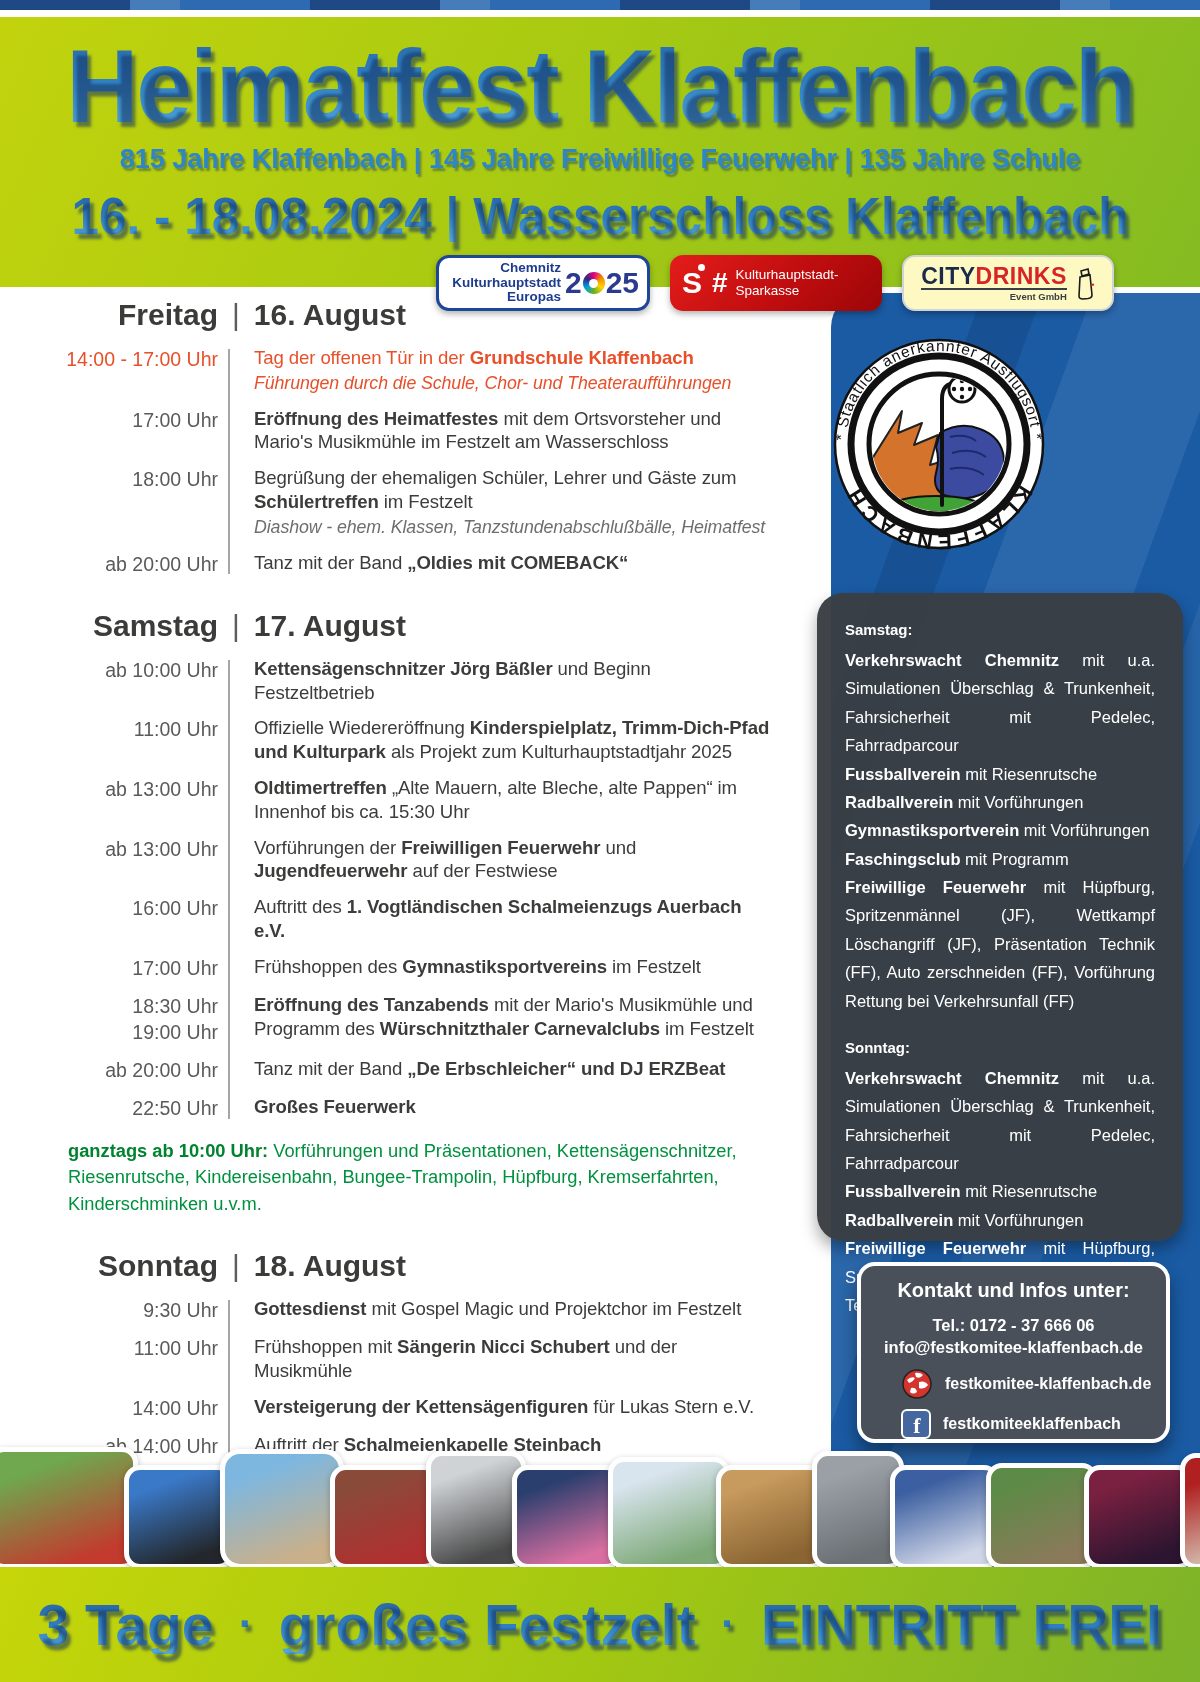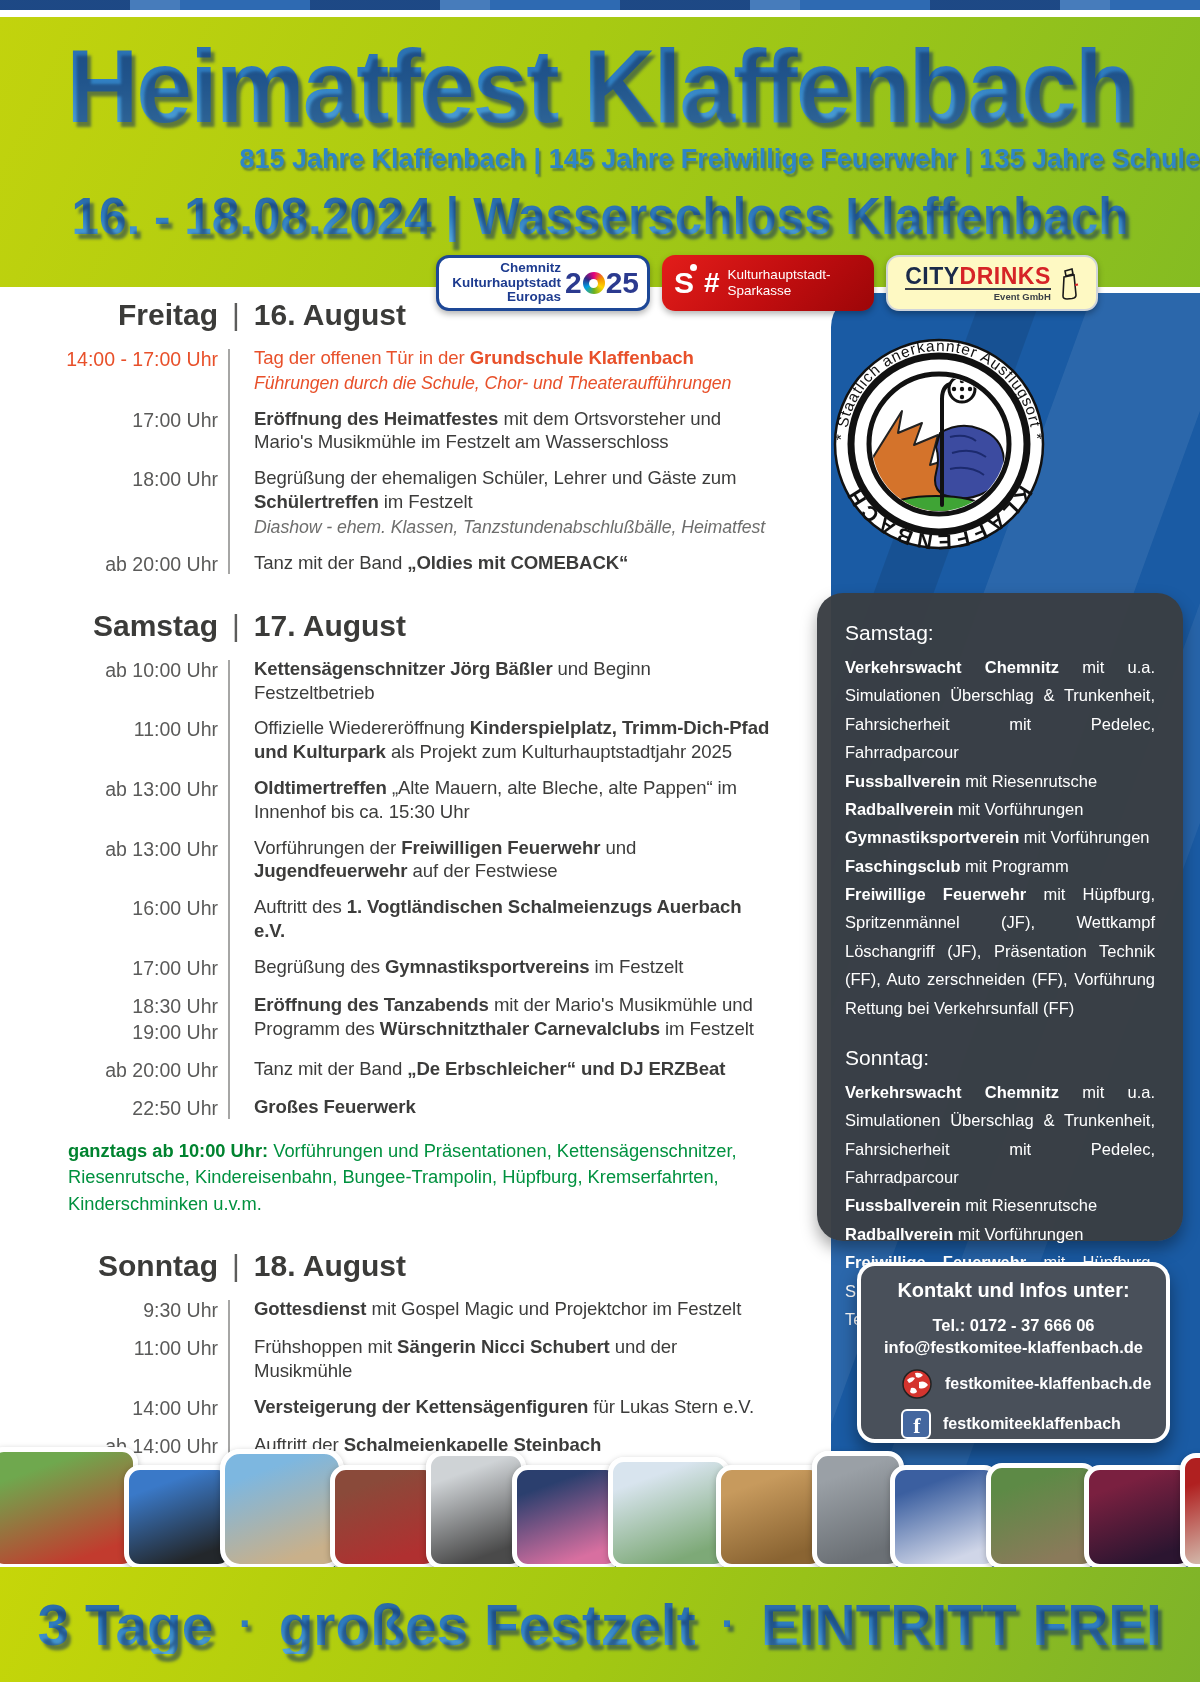--- a/index.html
+++ b/index.html
@@ -15,25 +15,25 @@
   .header{position:absolute;left:0;top:17px;width:1200px;height:270px;
     background:linear-gradient(115deg,#c2d30d 0%,#a8ca12 45%,#85bc22 100%);text-align:center;}
   .blue3d{font-weight:bold;color:#2e79b8;text-shadow:4px 5px 3px rgba(20,50,95,.55);}
   @supports (-webkit-background-clip: text){
     .blue3d{background:linear-gradient(180deg,#28649f 0%,#2f7ec2 50%,#55abde 100%);
       -webkit-background-clip:text;background-clip:text;color:transparent;}
   }
   .title{margin:0;padding-top:18px;font-size:103px;line-height:1.0;letter-spacing:-2px;
     transform:scaleX(.97);transform-origin:center;}
   .subtitle{margin-top:6px;font-size:27px;font-weight:bold;color:#2f86c6;
-    text-shadow:2px 3px 2px rgba(20,50,95,.45);letter-spacing:0;text-align:right;}
+    text-shadow:2px 3px 2px rgba(20,50,95,.45);letter-spacing:0;}
   .dateline{margin-top:16px;font-size:51px;line-height:1.0;transform:scaleX(.97);transform-origin:center;}
 
   
-  .logos{position:absolute;left:436px;top:255px;display:flex;gap:12px;z-index:6;border-radius:19px;}
+  .logos{position:absolute;left:436px;top:255px;display:flex;gap:20px;z-index:6;border-radius:19px;}
   .logo{height:56px;border-radius:13px;box-shadow:0 3px 6px rgba(0,0,0,.3);box-sizing:border-box;display:flex;align-items:center;}
   .logo-chemnitz{width:214px;background:#fff;border:3px solid #1d4796;justify-content:flex-end;padding:0 8px;}
   .chem-text{text-align:right;color:#1d3b8f;font-weight:bold;font-size:13.5px;line-height:1.08;}
   .chem-year{display:flex;align-items:center;margin-left:4px;color:#2b3a8f;font-weight:bold;font-size:30px;}
   .ring{width:22px;height:22px;border-radius:50%;margin:0 1px;
     background:conic-gradient(#e6007e,#f39200,#ffd500,#6ab023,#00a0e3,#312783,#e6007e);
     display:grid;place-items:center;}
   .ring::after{content:'';width:9px;height:9px;border-radius:50%;background:#fff;}
   .logo-sparkasse{width:212px;background:linear-gradient(135deg,#e31d1a 0%,#c00d0f 55%,#9c0608 100%);padding:0 12px;color:#fff;}
   .spk-s{position:relative;font-weight:bold;font-size:30px;line-height:1;margin-right:10px;}
@@ -55,21 +55,21 @@
   .stripe{position:absolute;top:-60px;bottom:-60px;background:rgba(255,255,255,.08);transform:skewX(-20deg);}
   .stripe.s1{left:30px;width:150px;}
   .stripe.s2{left:250px;width:80px;background:rgba(255,255,255,.06);}
   .stripe.s3{left:-80px;width:60px;background:rgba(0,0,0,.10);}
 
   .badge{position:absolute;left:832px;top:337px;z-index:3;}
 
   .panel{position:absolute;left:817px;top:593px;width:366px;height:648px;z-index:4;
     background:rgba(58,62,67,.97);border-radius:26px;color:#fff;box-sizing:border-box;
     padding:28px 28px 20px 28px;box-shadow:0 8px 16px rgba(0,0,0,.35);}
-  .sb-head{font-size:21px;font-weight:normal;margin:0 0 8px 0;}
+  .sb-head{font-size:15px;font-weight:bold;margin:0 0 8px 0;}
   .sb-head + .sb-item{margin-top:2px;}
   .sb-item{font-size:16.5px;line-height:1.72;text-align:justify;margin:0;}
   .sb-gap{height:24px;}
   .b{font-weight:bold;}
 
   
   .contact{position:absolute;left:857px;top:1262px;width:313px;height:181px;z-index:4;
     background:#49505a;border:4px solid #fff;border-radius:18px;box-sizing:border-box;color:#fff;
     box-shadow:0 10px 18px rgba(0,0,0,.4);padding:13px 14px 0 14px;text-align:center;}
   .ct-title{font-size:20px;font-weight:bold;margin-bottom:12px;}
@@ -281,21 +281,21 @@
           <div class="row">
             <div class="time">ab 13:00 Uhr</div>
             <div class="desc"><span>Vorführungen der </span><span class="b">Freiwilligen Feuerwehr</span><span> und </span><span class="b">Jugendfeuerwehr</span><span> auf der Festwiese</span></div>
           </div>
           <div class="row">
             <div class="time">16:00 Uhr</div>
             <div class="desc"><span>Auftritt des </span><span class="b">1. Vogtländischen Schalmeienzugs Auerbach e.V.</span></div>
           </div>
           <div class="row">
             <div class="time">17:00 Uhr</div>
-            <div class="desc"><span>Begrüßung des </span><span class="b">Gymnastiksportvereins</span><span> im Festzelt</span></div>
+            <div class="desc"><span>Frühshoppen des </span><span class="b">Gymnastiksportvereins</span><span> im Festzelt</span></div>
           </div>
           <div class="row">
             <div class="time">18:30 Uhr<br>19:00 Uhr</div>
             <div class="desc"><span class="b">Eröffnung des Tanzabends</span><span> mit der Mario's Musikmühle und Programm des </span><span class="b">Würschnitzthaler Carnevalclubs</span><span> im Festzelt</span></div>
           </div>
           <div class="row">
             <div class="time">ab 20:00 Uhr</div>
             <div class="desc"><span>Tanz mit der Band </span><span class="b">„De Erbschleicher“ und DJ ERZBeat</span></div>
           </div>
           <div class="row">

